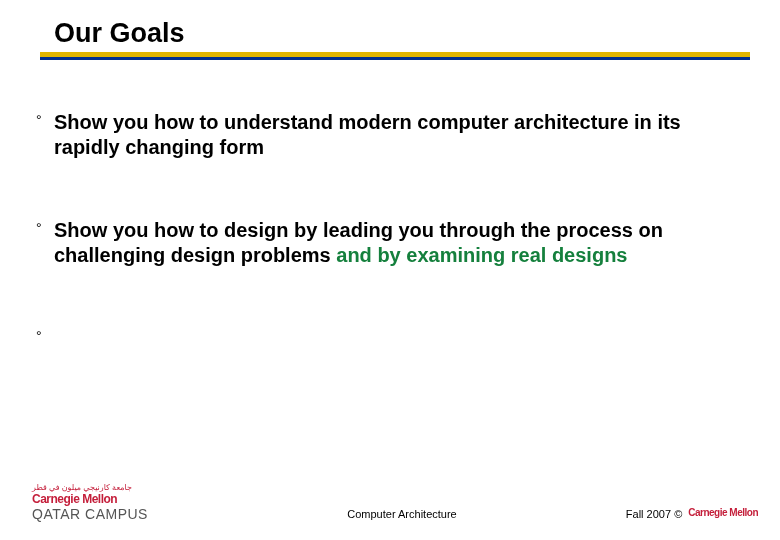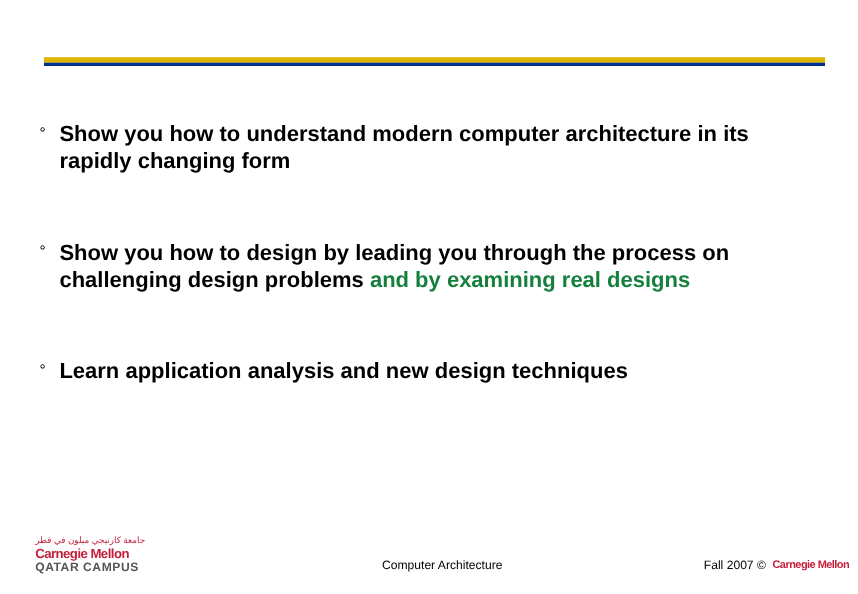--- a/index.html
+++ b/index.html
@@ -11,51 +11,53 @@
   .title-underline-blue { position: absolute; left: 40px; right: 30px; top: 57px; height: 3px; background: #002f8e; }
   .content { position: absolute; top: 110px; left: 36px; right: 30px; }
   .bullet { margin-bottom: 58px; display: flex; }
   .bullet-mark { font-size: 14px; color: #000; width: 18px; flex-shrink: 0; padding-top: 2px; }
   .bullet-text { font-size: 20px; font-weight: bold; color: #000; line-height: 1.25; }
   .highlight-red { color: #15803d; }
   .footer { position: absolute; bottom: 10px; left: 0; right: 0; height: 44px; margin-left: 24px; }
   .logo-left { position: absolute; left: 8px; bottom: 8px; }
   .logo-arabic { font-size: 8px; color: #c41e3a; letter-spacing: 0.5px; }
   .logo-cm { font-size: 12px; font-weight: bold; color: #c41e3a; letter-spacing: -0.5px; }
-  .logo-qatar { font-size: 11px; font-weight: bold; color: #555; letter-spacing: 0.5px; }
+  .logo-qatar { font-size: 14px; font-weight: normal; color: #555; letter-spacing: 0.5px; }
   .footer-center { position: absolute; left: 50%; transform: translateX(-50%); bottom: 10px; font-size: 11px; color: #000; font-weight: normal; }
-  .footer-right { position: absolute; right: 8px; bottom: 10px; font-size: 11px; color: #000; display: flex; align-items: center; gap: 6px; }
+  .footer-right { position: absolute; right: 22px; bottom: 10px; font-size: 11px; color: #000; display: flex; gap: 6px; }
   .logo-right { display: inline-flex; flex-direction: column; }
   .logo-right-cm { font-size: 10px; font-weight: bold; color: #c41e3a; letter-spacing: -0.5px; line-height: 1; }
 </style>
 </head>
 <body>
 
 <div class="slide">
 
+  <div class="title-wrap">
+    <div class="title">Our Goals</div>
+  </div>
   <div class="title-underline"></div>
   <div class="title-underline-blue"></div>
 
   <div class="content">
 
     <div class="bullet">
       <div class="bullet-mark">°</div>
       <div class="bullet-text">Show you how to understand modern computer architecture in its rapidly changing form</div>
     </div>
 
     <div class="bullet">
       <div class="bullet-mark">°</div>
       <div class="bullet-text">
         <span>Show you how to design by leading you through the process on challenging design problems </span><span class="highlight-red">and by examining real designs</span>
       </div>
     </div>
 
     <div class="bullet">
       <div class="bullet-mark">°</div>
-      <div class="bullet-text">Learn application analysis and new design techniques</div>
     </div>
 
   </div>
 
   <div class="footer">
     <div class="logo-left">
       <div class="logo-arabic">جامعة كارنيجي ميلون في قطر</div>
       <div class="logo-cm">Carnegie Mellon</div>
       <div class="logo-qatar">QATAR CAMPUS</div>
     </div>

